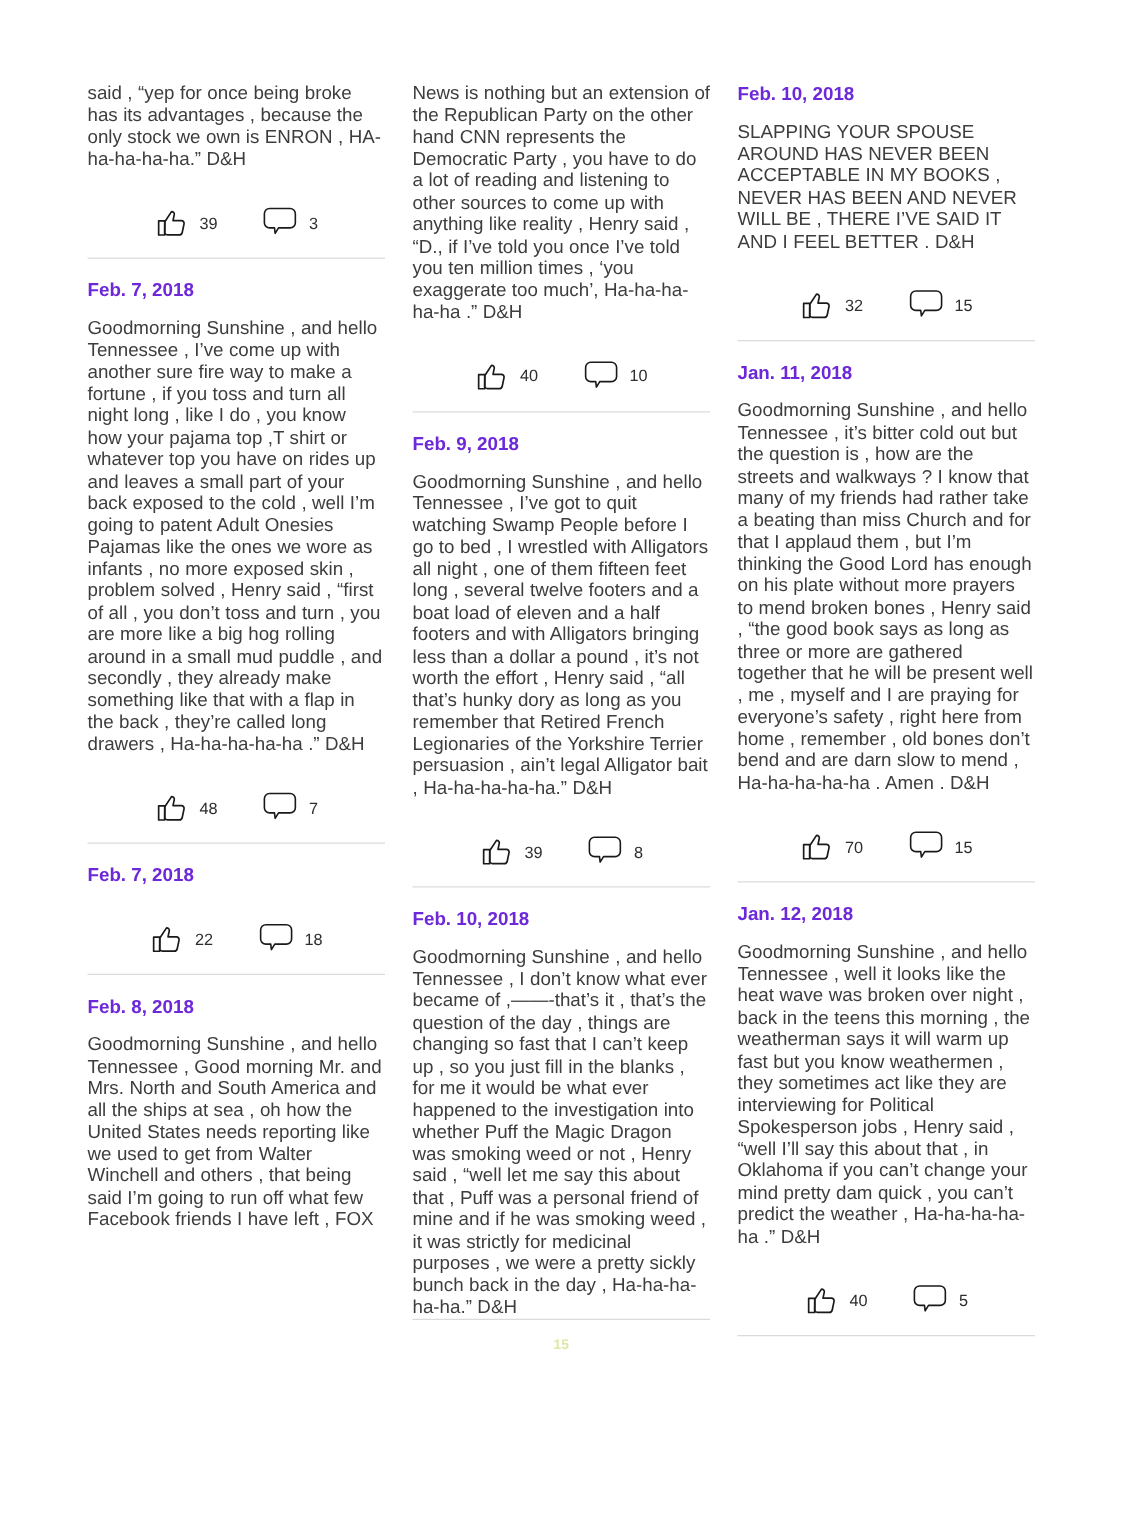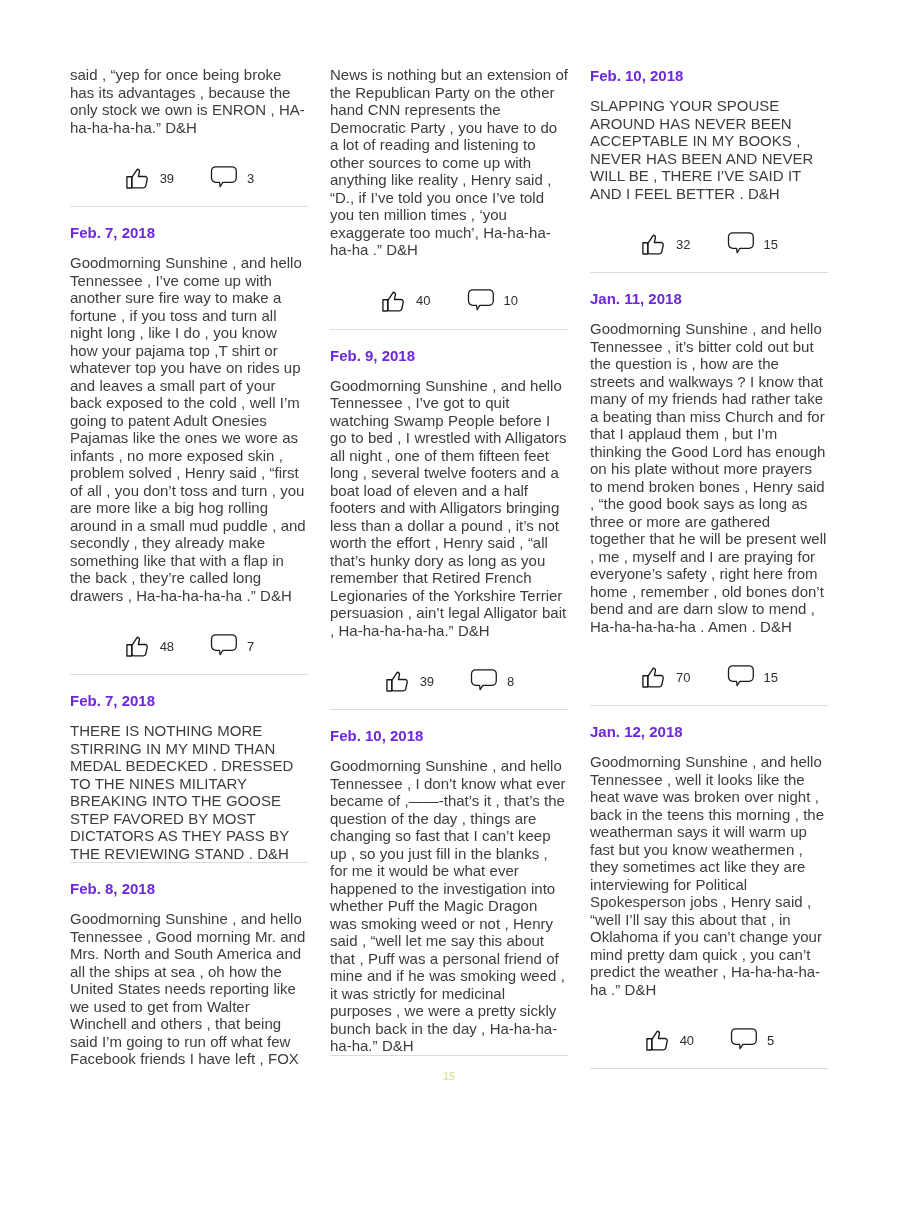--- a/index.html
+++ b/index.html
@@ -120,21 +120,35 @@
           <path d="M5.3 1.6h15.2c2.2 0 3.9 1.75 3.9 3.9v6.6c0 2.15-1.7 3.9-3.9 3.9h-8.6l-2.5 4.1-.5-4.1H5.3c-2.2 0-3.9-1.75-3.9-3.9V5.5c0-2.15 1.7-3.9 3.9-3.9z"></path>
         </svg>
         <span class="count">7</span>
       </span>
     </div>
     <hr class="divider">
   </section>
 
   <section class="post">
     <h3 class="post-date">Feb. 7, 2018</h3>
-    <p class="post-text">THERE IS NOTHING MORE STIRRING IN MY MIND THAN MEDAL BEDECKED . DRESSED TO THE NINES MILITARY BREAKING INTO THE GOOSE STEP FAVORED BY MOST DICTATORS AS THEY PASS BY THE REVIEWING STAND . D&amp;H</p>
+    <div class="actions">
+      <span class="action like">
+        <svg width="27" height="26" viewBox="0 0 24 23" fill="none" stroke="#1a1a1a" stroke-width="1.2" stroke-linejoin="round">
+          <path d="M2.6 10.4h4.3v10H2.6z"></path>
+          <path d="M6.9 19.1c.4.7 1 1.2 1.9 1.2h8.5c1 0 1.85-.7 2.05-1.7l1.3-6.1c.25-1.2-.65-2.35-1.9-2.35h-5.95l.9-4.2c.23-1.15-.62-2.2-1.95-2.2L7 11z"></path>
+        </svg>
+        <span class="count">22</span>
+      </span>
+      <span class="action comment">
+        <svg width="28" height="26" viewBox="0 0 26 24" fill="none" stroke="#1a1a1a" stroke-width="1.2" stroke-linejoin="round">
+          <path d="M5.3 1.6h15.2c2.2 0 3.9 1.75 3.9 3.9v6.6c0 2.15-1.7 3.9-3.9 3.9h-8.6l-2.5 4.1-.5-4.1H5.3c-2.2 0-3.9-1.75-3.9-3.9V5.5c0-2.15 1.7-3.9 3.9-3.9z"></path>
+        </svg>
+        <span class="count">18</span>
+      </span>
+    </div>
     <hr class="divider">
   </section>
 
   <section class="post">
     <h3 class="post-date">Feb. 8, 2018</h3>
     <p class="post-text">Goodmorning Sunshine , and hello Tennessee , Good morning Mr. and Mrs. North and South America and all the ships at sea , oh how the United States needs reporting like we used to get from Walter Winchell and others , that being said I’m going to run off what few Facebook friends I have left , FOX</p>
 
   </section>
 </div>
       <div class="column">

